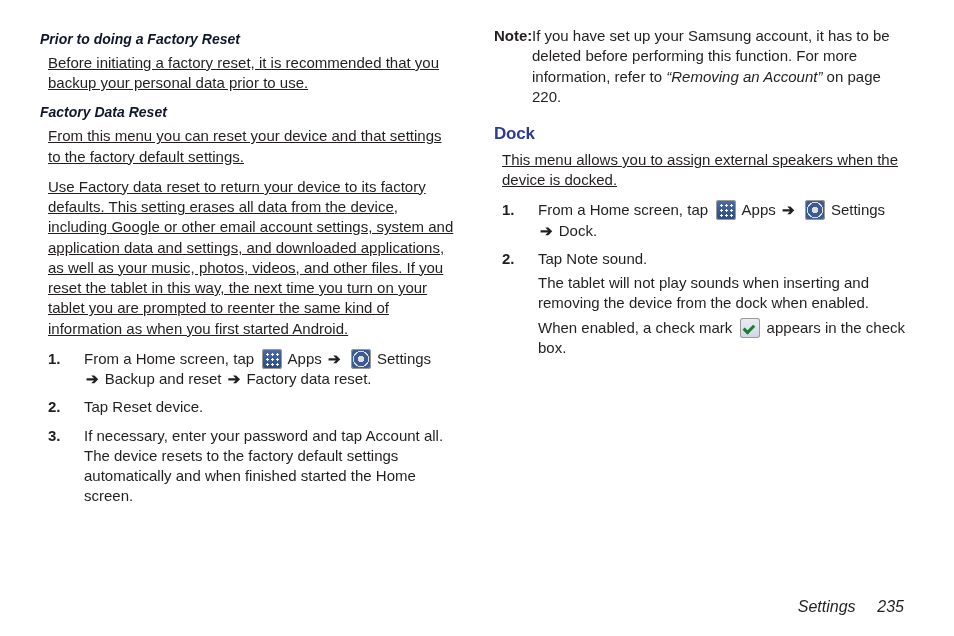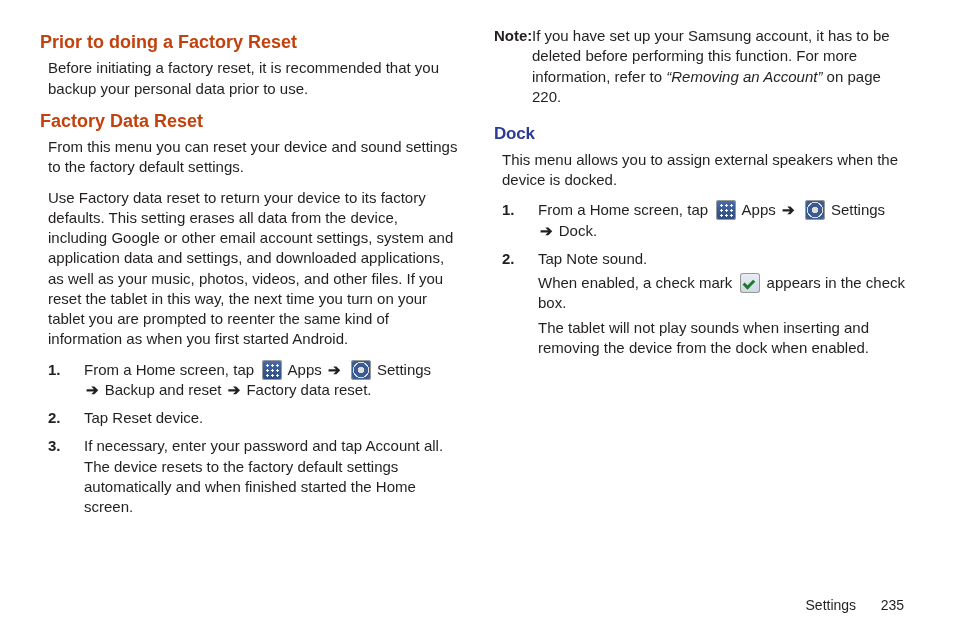--- a/index.html
+++ b/index.html
@@ -25,37 +25,39 @@
     display: flex;
     gap: 36px;
     flex: 1 1 auto;
   }
   .col {
     width: 418px;
   }
   .subhead-blue {
     font-family: Arial, Helvetica, sans-serif;
     font-weight: 700;
-    color: #c2410c;
-    font-size: 18px;
+    font-style: italic;
+    color: #0f172a;
+    font-size: 14px;
     margin: 4px 0 4px 0;
     letter-spacing: 0;
     font-stretch: condensed;
   }
   .head-blue {
     font-family: Arial, Helvetica, sans-serif;
     font-weight: 800;
     color: #2b3a94;
     font-size: 17px;
     margin: 16px 0 4px 0;
     letter-spacing: -0.2px;
   }
   .body-text {
     margin: 2px 0 10px 8px;
     font-stretch: condensed;
+    text-decoration: underline;
   }
   ol.steps {
     list-style: none;
     margin: 2px 0 0 0;
     padding: 0 0 0 30px;
   }
   ol.steps li {
     position: relative;
     padding-left: 14px;
     margin-bottom: 8px;
@@ -117,40 +119,41 @@
   }
   .note-block .label {
     font-weight: 700;
     float: left;
     width: 38px;
   }
   .italic-q { font-style: italic; }
   .footer {
     height: 40px;
     text-align: right;
-    font-size: 14px;
+    font-size: 16px;
     padding-right: 10px;
     font-stretch: condensed;
+    font-style: italic;
   }
   .footer .pnum { display:inline-block; width: 44px; text-align:right; }
   .step-body { margin-top:4px; }
 </style>
 </head>
 <body>
 
 <div class="page">
   <div class="columns">
 
     <div class="col">
 
       <div class="subhead-blue">Prior to doing a Factory Reset</div>
       <div class="body-text">Before initiating a factory reset, it is recommended that you backup your personal data prior to use.</div>
 
       <div class="subhead-blue">Factory Data Reset</div>
-      <div class="body-text">From this menu you can reset your device and sound settings to the factory default settings.</div>
+      <div class="body-text">From this menu you can reset your device and that settings to the factory default settings.</div>
       <div class="body-text">Use Factory data reset to return your device to its factory defaults. This setting erases all data from the device, including Google or other email account settings, system and application data and settings, and downloaded applications, as well as your music, photos, videos, and other files. If you reset the tablet in this way, the next time you turn on your tablet you are prompted to reenter the same kind of information as when you first started Android.</div>
 
       <ol class="steps">
         <li>
           <span class="num">1.</span>
           <span>From a Home screen, tap </span>
           <span class="icon apps"></span>
           <span class="b">Apps</span>
           <span class="arrow">➔</span>
           <span class="icon settings"></span>
@@ -195,26 +198,26 @@
           <span class="icon settings"></span>
           <span class="b">Settings</span>
           <br>
           <span class="arrow">➔</span>
           <span class="b">Dock</span>.
         </li>
         <li>
           <span class="num">2.</span>
           <span>Tap </span>
           <span class="b">Note sound</span>.
+          <div class="step-body">The tablet will not play sounds when inserting and removing the device from the dock when enabled.</div>
           <div class="step-body">
             <span>When enabled, a check mark </span>
             <span class="icon check"></span>
             <span> appears in the check box.</span>
           </div>
-          <div class="step-body">The tablet will not play sounds when inserting and removing the device from the dock when enabled.</div>
         </li>
       </ol>
 
     </div>
   </div>
 
   <div class="footer">
     <span>Settings</span>
     <span class="pnum">235</span>
   </div>

